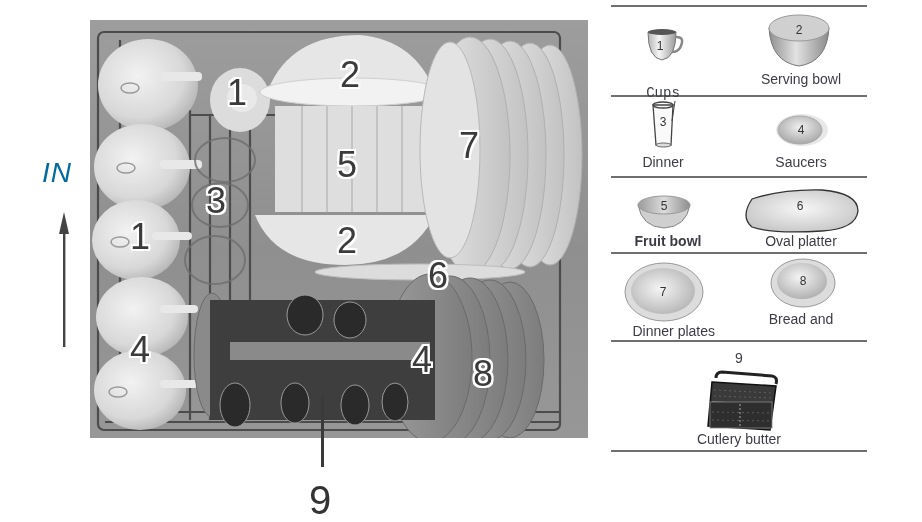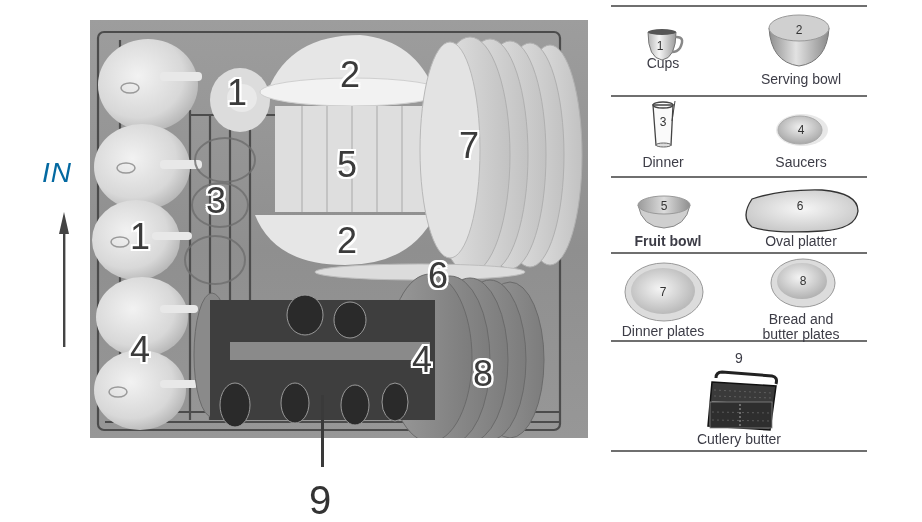--- a/index.html
+++ b/index.html
@@ -168,21 +168,21 @@
           <stop offset="0" stop-color="#b5b5b5"></stop>
           <stop offset="0.4" stop-color="#f5f5f5"></stop>
           <stop offset="1" stop-color="#9a9a9a"></stop>
         </linearGradient>
       </defs>
     <path d="M2,4 L30,4 Q30,30 16,32 Q2,30 2,4 Z" fill="url(#lc)" stroke="#777"></path>
     <ellipse cx="16" cy="4" rx="14" ry="3" fill="#555"></ellipse>
     <path d="M29,9 Q40,8 34,20 Q31,24 26,24" fill="none" stroke="#888" stroke-width="2.5"></path>
     <text x="14" y="22" class="ico-num" text-anchor="middle">1</text>
   </svg>
-  <span class="lbl" style="top:50px;">Cups</span>
+  <span class="lbl" style="top:80px;font-family:Liberation Mono, monospace;">Cups</span>
 </div>
 <div class="cell" style="left:735px;top:6px;width:132px;height:90px;">
   <svg style="left:32px;top:6px;" width="64" height="58" viewBox="0 0 64 58">
     <defs>
         <linearGradient id="lb" x1="0" x2="1">
           <stop offset="0" stop-color="#8f8f8f"></stop>
           <stop offset="0.45" stop-color="#e2e2e2"></stop>
           <stop offset="1" stop-color="#8a8a8a"></stop>
         </linearGradient>
       </defs>
@@ -252,36 +252,35 @@
     <defs>
         <radialGradient id="ld" cx="45%" cy="45%" r="60%">
           <stop offset="0" stop-color="#f4f4f4"></stop>
           <stop offset="1" stop-color="#b5b5b5"></stop>
         </radialGradient>
       </defs>
     <ellipse cx="40" cy="30" rx="39" ry="29" fill="#dcdcdc" stroke="#999"></ellipse>
     <ellipse cx="39" cy="29" rx="32" ry="23" fill="url(#ld)"></ellipse>
     <text x="39" y="34" class="ico-num" text-anchor="middle">7</text>
   </svg>
-  <span class="lbl" style="top:70px;">Dinner plates</span>
+  <span class="lbl" style="top:70px;text-align:right;">Dinner plates</span>
 </div>
 <div class="cell" style="left:735px;top:254px;width:132px;height:86px;">
   <svg style="left:35px;top:4px;" width="66" height="50" viewBox="0 0 66 50">
     <defs>
         <radialGradient id="lp" cx="45%" cy="40%" r="60%">
           <stop offset="0" stop-color="#f4f4f4"></stop>
           <stop offset="1" stop-color="#b2b2b2"></stop>
         </radialGradient>
       </defs>
     <ellipse cx="33" cy="25" rx="32" ry="24" fill="#dcdcdc" stroke="#999"></ellipse>
     <ellipse cx="32" cy="23" rx="25" ry="18" fill="url(#lp)"></ellipse>
     <text x="33" y="27" class="ico-num" text-anchor="middle">8</text>
   </svg>
   <span class="lbl" style="top:58px;">Bread and</span>
-  <span class="lbl" style="top:73px;">butter plates</span>
 </div>
 
 <div class="cell" style="left:611px;top:342px;width:256px;height:108px;">
   <span class="lbl" style="top:9px;">9</span>
   <svg style="left:91px;top:26px;" width="78" height="68" viewBox="0 0 78 68">
     <path d="M14,10 Q14,4 20,4 L70,8 Q76,9 74,16" fill="none" stroke="#222" stroke-width="3"></path>
     <path d="M10,14 L74,18 L68,62 L6,58 Z" fill="#3a3a3a" stroke="#111" stroke-width="1.5"></path>
     <path d="M10,34 L70,36" stroke="#bbb" stroke-width="1"></path>
     <rect x="8" y="34" width="62" height="26" fill="#2e2e2e" stroke="#888" stroke-width="0.8"></rect>
     <line x1="38" y1="36" x2="38" y2="60" stroke="#aaa" stroke-dasharray="2,2"></line>

